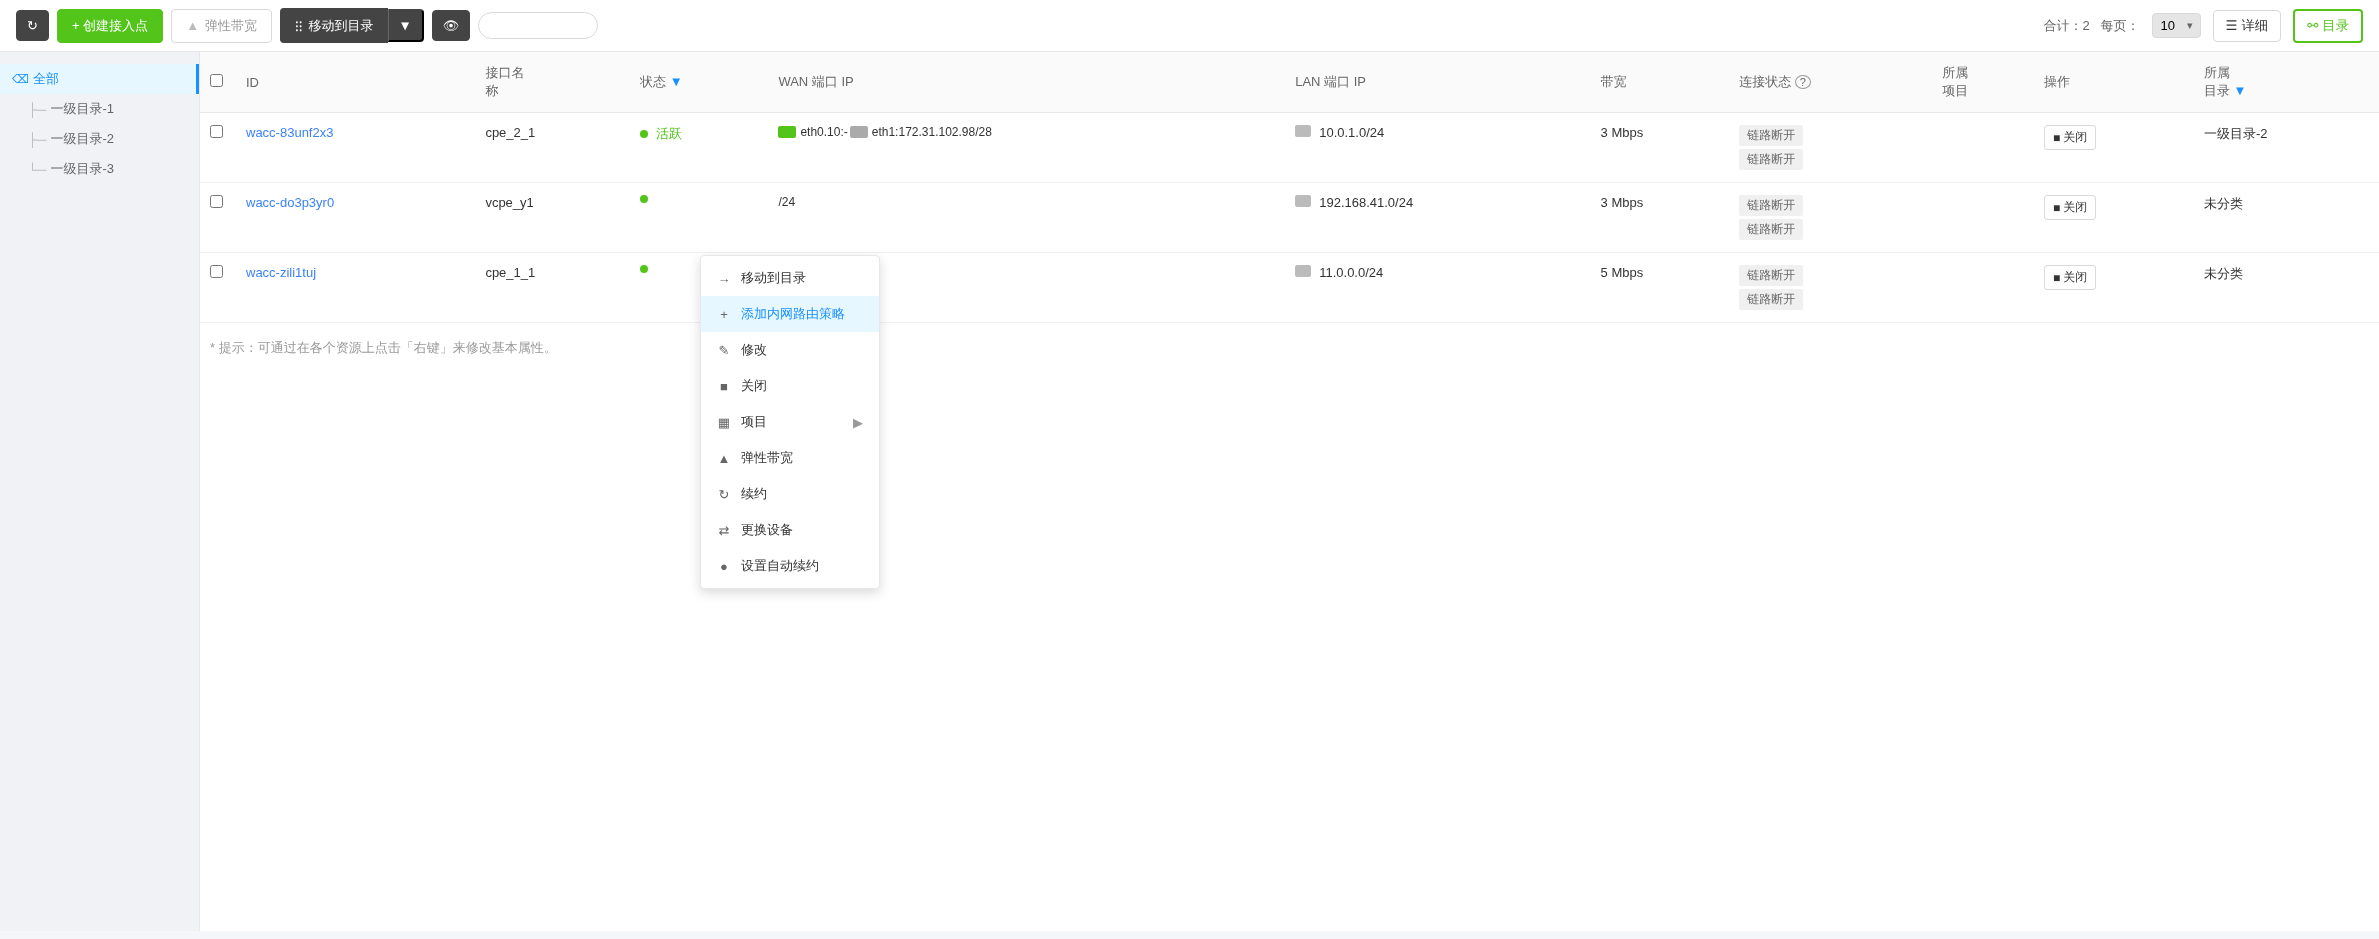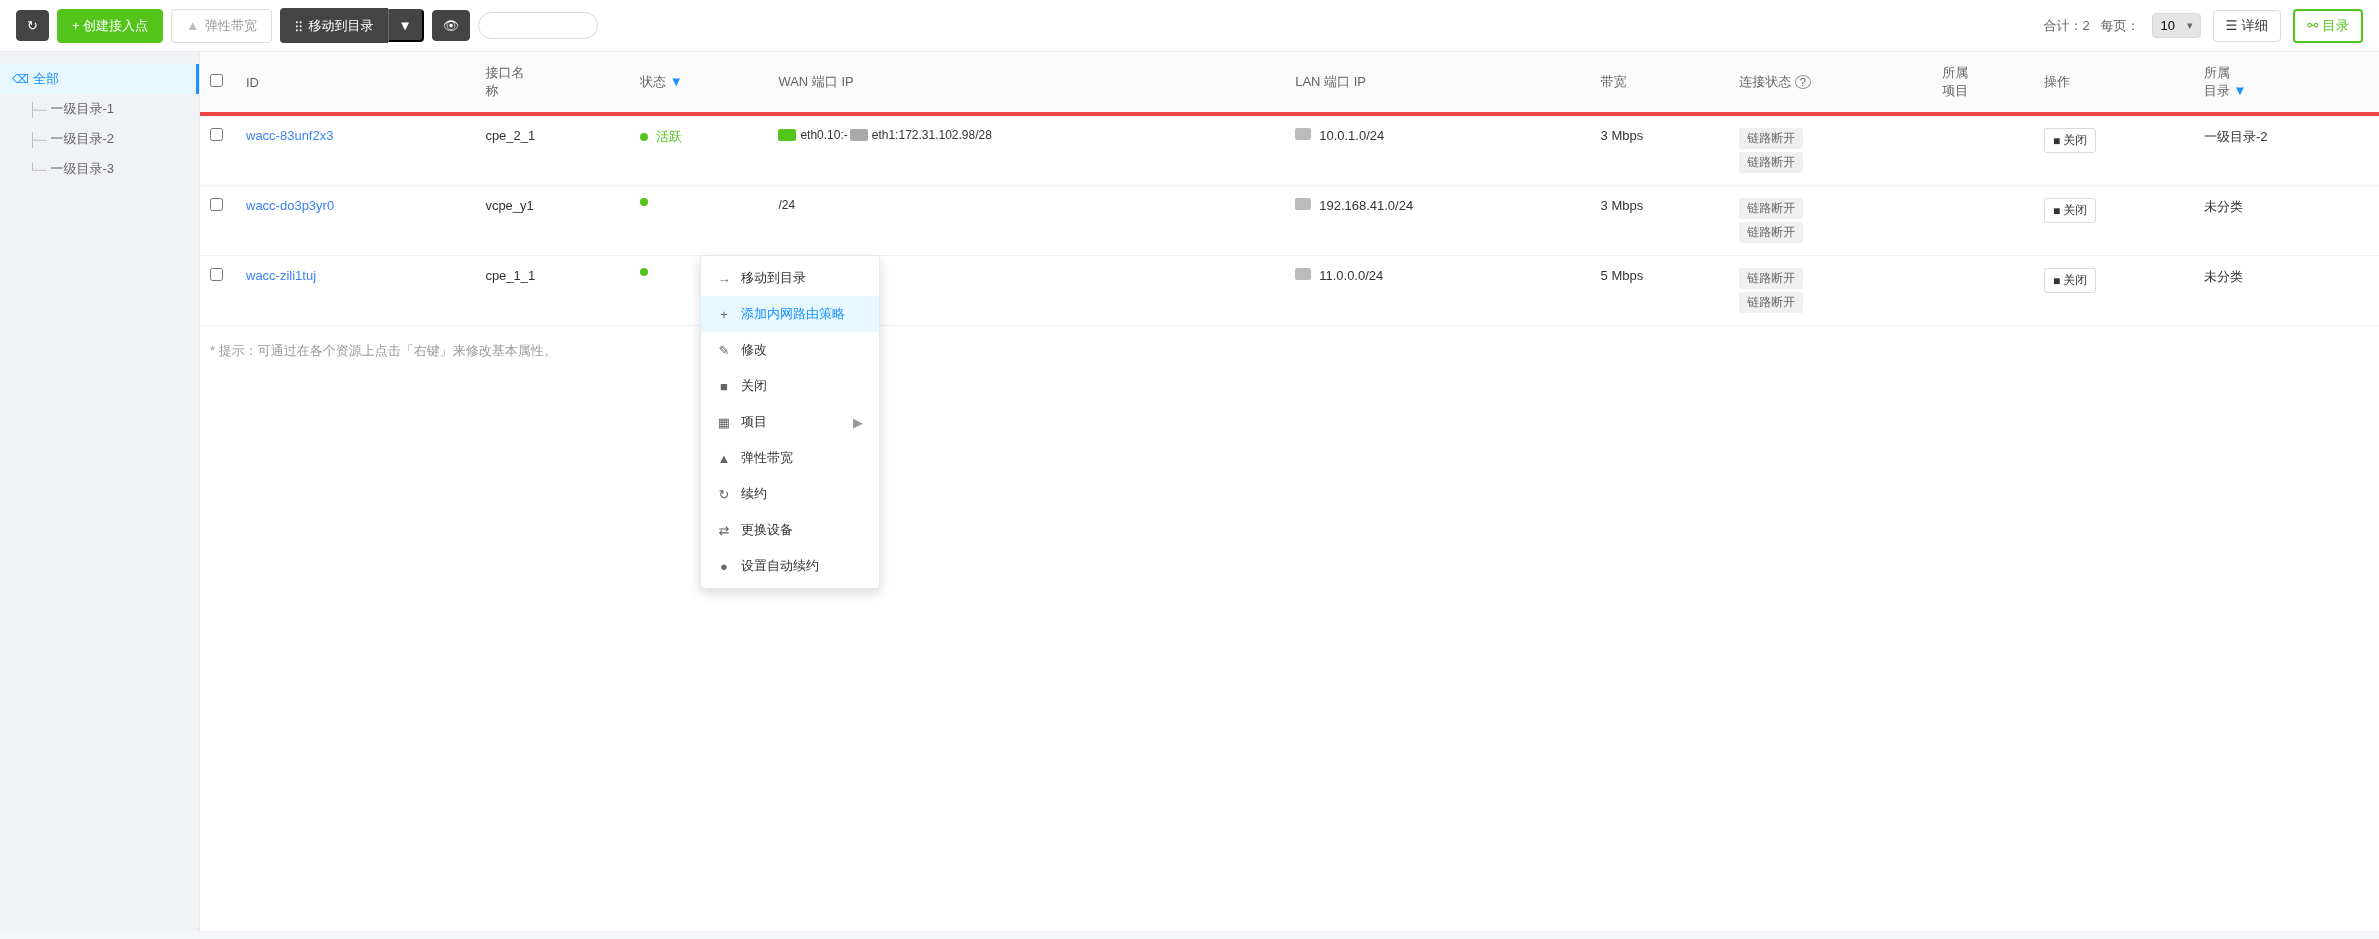--- a/index.html
+++ b/index.html
@@ -94,21 +94,21 @@
     .table-container { padding: 0; }
 
     table {
       width: 100%;
       border-collapse: collapse;
       font-size: 13px;
     }
 
     thead tr {
       background: #fafafa;
-      border-bottom: 4px solid #ef4444;
+      border-bottom: 1px solid #ef4444;
     }
 
     th {
       padding: 12px 10px;
       text-align: left;
       font-weight: 500;
       color: #666;
       white-space: nowrap;
       border-bottom: 1px solid #e8e8e8;
     }

